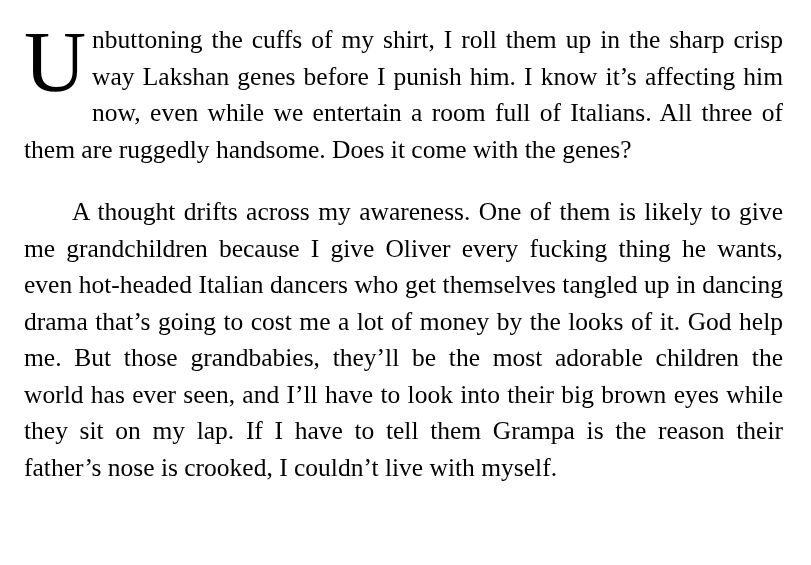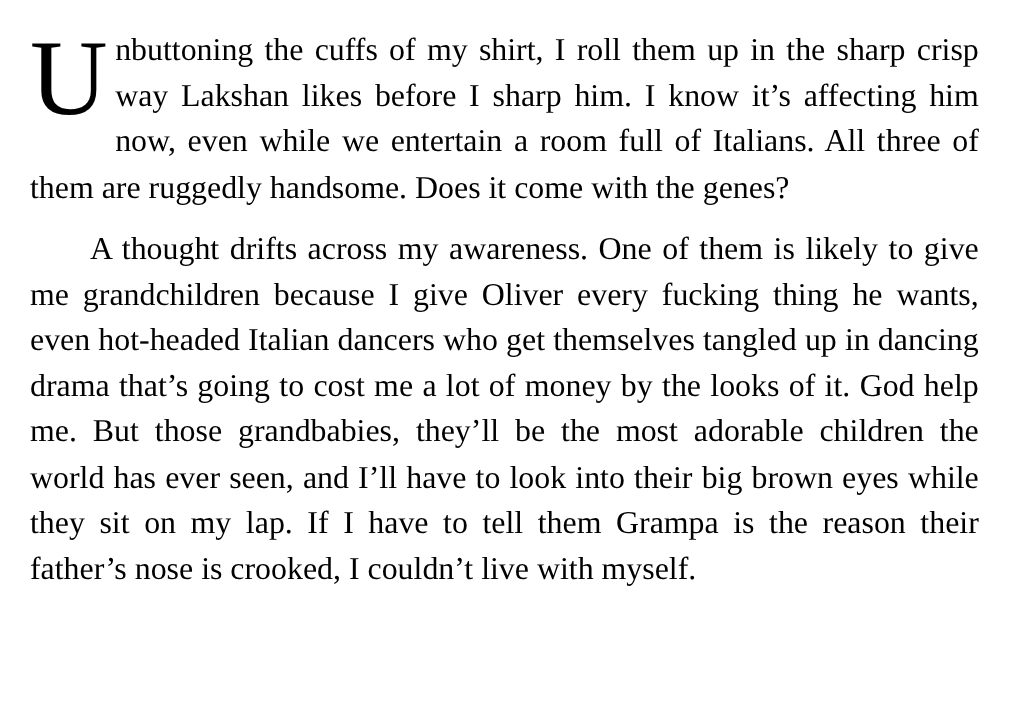--- a/index.html
+++ b/index.html
@@ -26,39 +26,39 @@
     line-height: 36.5px;
     text-align: justify;
     text-justify: inter-word;
     margin: 0;
     hyphens: none;
   }
   .para-first {
     margin-top: 0;
   }
   .para-second {
-    margin-top: 13px;
+    margin-top: 26px;
     text-indent: 48px;
   }
   .dropcap {
     float: left;
     font-family: "Liberation Serif", serif;
     font-size: 86px;
     line-height: 72px;
     padding: 2px 6px 0 0;
     margin-top: 2px;
     font-weight: normal;
   }
 </style>
 </head>
 <body>
 
 <div class="page">
 
   <p class="para para-first">
-    <span class="dropcap">U</span><span>nbuttoning the cuffs of my shirt, I roll them up in the sharp crisp way Lakshan likes before I sharp him. I know it’s affecting him now, even while we entertain a room full of Italians. All three of them are ruggedly handsome. Does it come with the genes?</span>
+    <span class="dropcap">U</span><span>nbuttoning the cuffs of my shirt, I roll them up in the sharp crisp way Lakshan genes before I punish him. I know it’s affecting him now, even while we entertain a room full of Italians. All three of them are ruggedly handsome. Does it come with the genes?</span>
   </p>
 
   <p class="para para-second">
     <span>A thought drifts across my awareness. One of them is likely to give me grandchildren because I give Oliver every fucking thing he wants, even hot-headed Italian dancers who get themselves tangled up in dancing drama that’s going to cost me a lot of money by the looks of it. God help me. But those grandbabies, they’ll be the most adorable children the world has ever seen, and I’ll have to look into their big brown eyes while they sit on my lap. If I have to tell them Grampa is the reason their father’s nose is crooked, I couldn’t live with myself.</span>
   </p>
 
 </div>
 
 </body></html>

